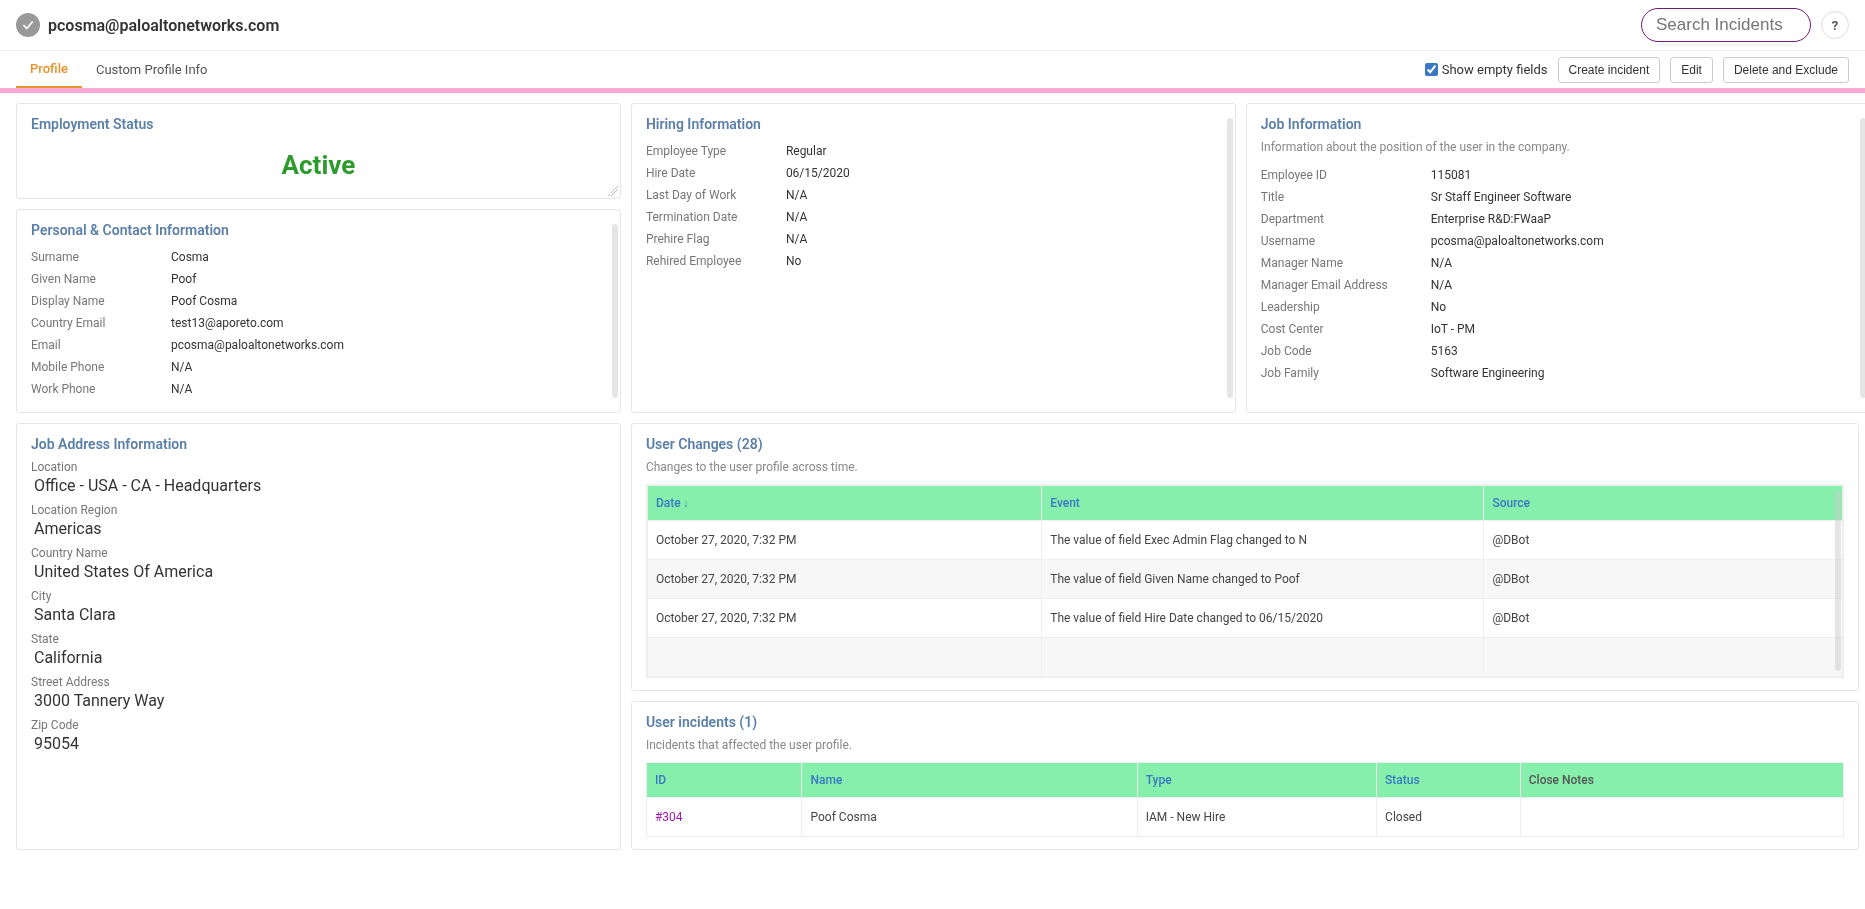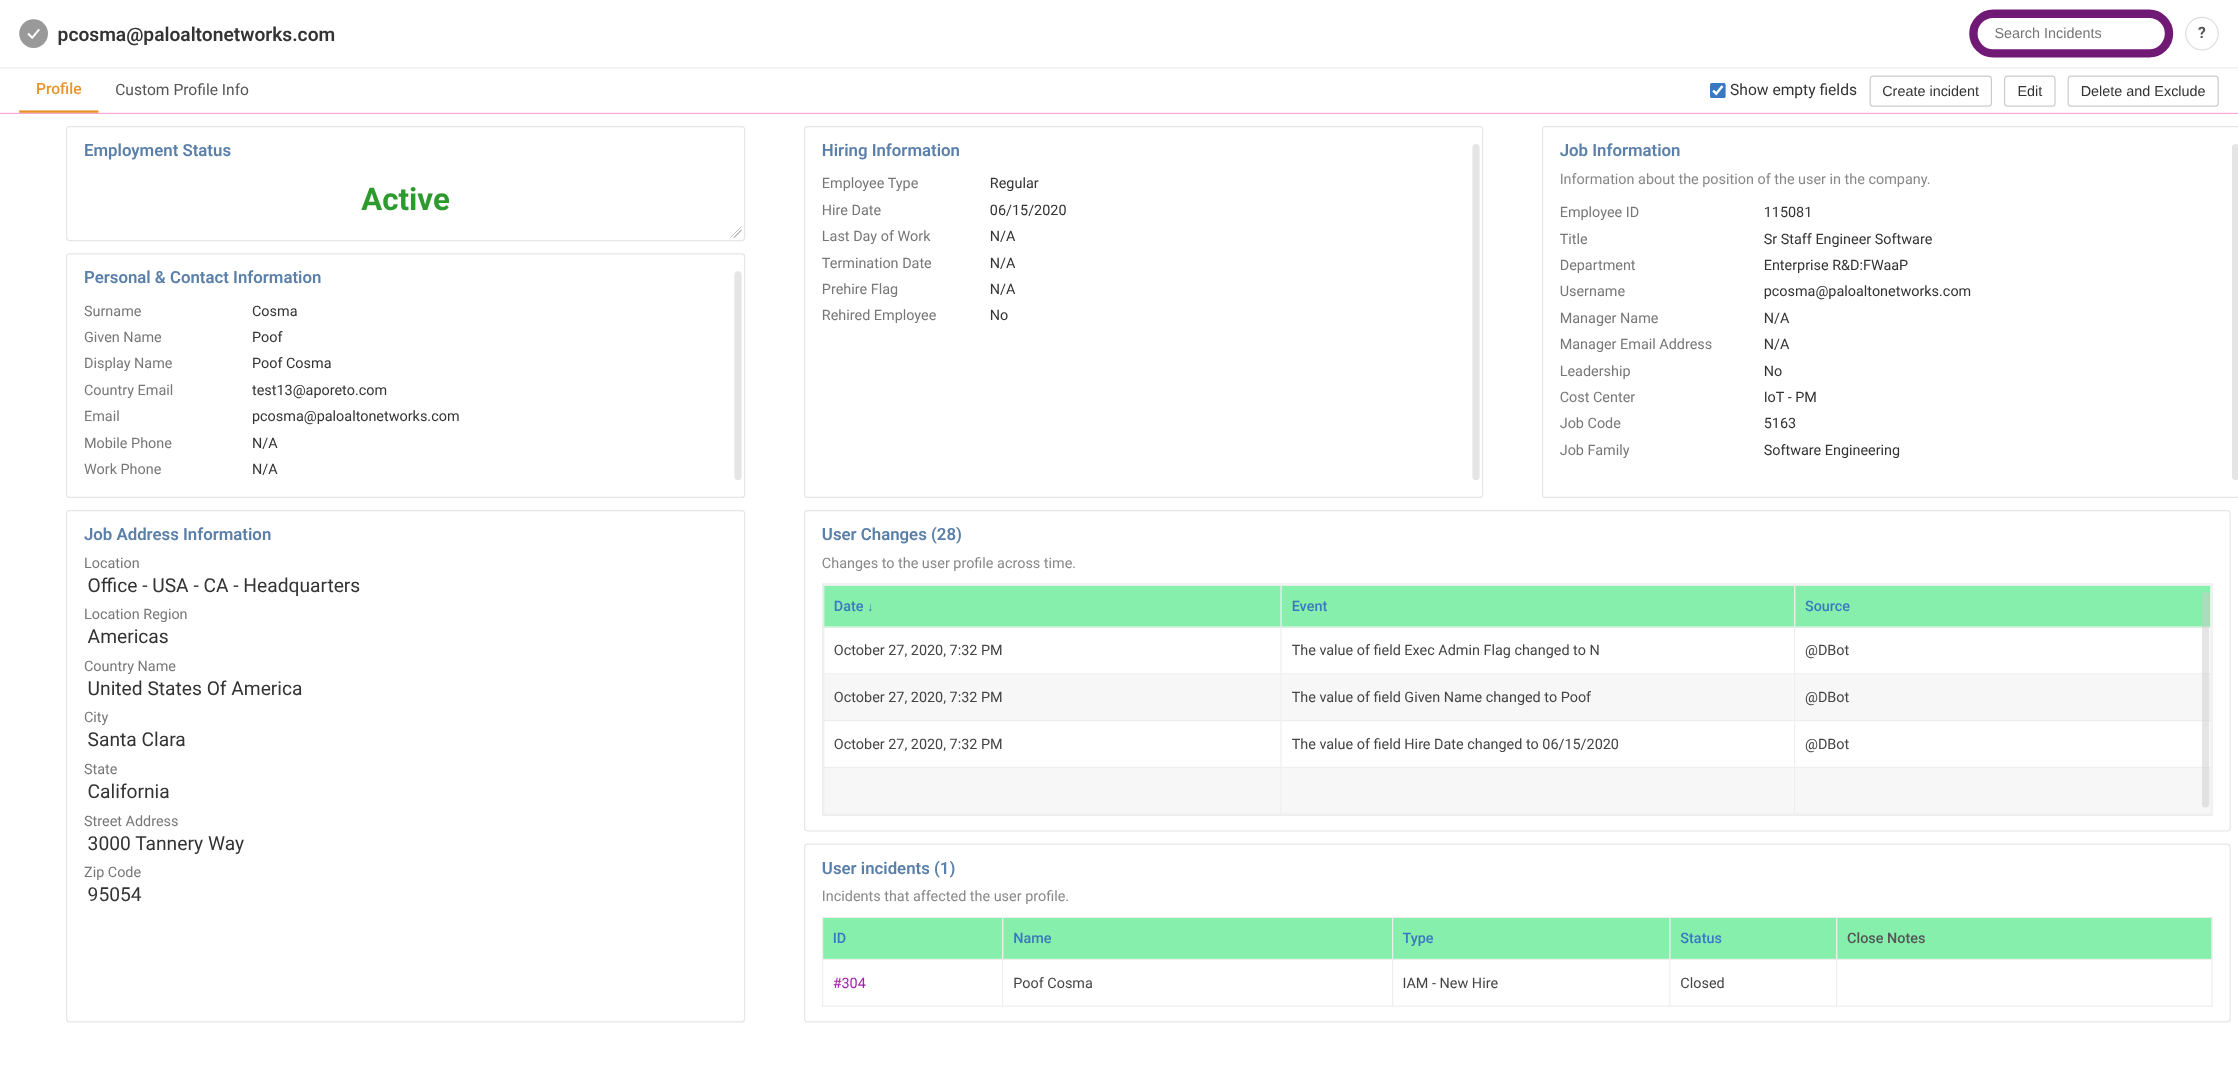--- a/index.html
+++ b/index.html
@@ -1,29 +1,29 @@
 <!DOCTYPE html>
 <html><head>
 <meta charset="utf-8">
 <style>
 * { box-sizing: border-box; margin: 0; padding: 0; }
 body { font-family: -apple-system, BlinkMacSystemFont, "Segoe UI", Roboto, sans-serif; background:#fff; color:#333; font-size:13px; }
 .header { display:flex; align-items:center; padding:8px 16px; border-bottom:1px solid #eee; }
 .header-icon { width:24px; height:24px; border-radius:50%; background:#999; display:inline-flex; align-items:center; justify-content:center; color:#fff; font-weight:bold; margin-right:8px; }
 .header-title { font-size:16px; font-weight:600; color:#333; flex:1; }
-.search-box { border:7px solid #701a75; border-radius:20px; padding:6px 14px; font-size:12px; color:#0369a1; width:170px; margin-right:10px; }
+.search-box { border:1px solid #701a75; border-radius:20px; padding:6px 14px; font-size:17px; color:#0369a1; width:170px; margin-right:10px; }
 .help-btn { width:28px; height:28px; border:1px solid #ddd; border-radius:50%; display:flex; align-items:center; justify-content:center; color:#555; cursor:pointer; font-weight:bold;}
-.tabbar { display:flex; align-items:center; padding:0 16px; border-bottom:1px solid #f9a8d4; font-size:13px; }
+.tabbar { display:flex; align-items:center; padding:0 16px; border-bottom:5px solid #f9a8d4; font-size:13px; }
 .tab { padding:10px 14px; cursor:pointer; color:#555; }
 .tab.active { color:#e8942a; border-bottom:2px solid #e8942a; font-weight:500;}
 .tabbar-spacer { flex:1; }
 .tabbar-right { display:flex; align-items:center; gap:10px; }
 .chk-label { display:flex; align-items:center; gap:4px; color:#333;margin-left:16px; }
 .btn { border:1px solid #ccc; background:#fff; padding:5px 10px; border-radius:3px; font-size:12px; cursor:pointer; color:#333; }
-.card { border:1px solid #e6e6e6; border-radius:3px; background:#fff; padding:12px 14px; position:relative;margin-left:39px;}
+.card { border:1px solid #e6e6e6; border-radius:3px; background:#fff; padding:12px 14px; position:relative;}
 .card-title { color:#5a7fa8; font-weight:600; font-size:14px; margin-bottom:8px; }
 .card-desc { color:#888; font-size:12px; margin-bottom:10px; }
 .active-status { text-align:center; color:#2d9a2d; font-size:26px; font-weight:700; padding:10px 0 6px;}
 .pairs { display:table; width:100%; }
 .pair-row { display:table-row; }
 .pair-label { display:table-cell; color:#777; font-size:12px; padding:4px 8px 4px 0; width:140px; vertical-align:top;}
 .pair-value { display:table-cell; color:#333; font-size:12px; padding:4px 0;}
 .pairs-job .pair-label{width:170px;}
 .addr-label { color:#777; font-size:12px; margin-top:8px;}
 .addr-value { color:#333; font-size:16px; margin-top:2px; padding-left:3px;}

